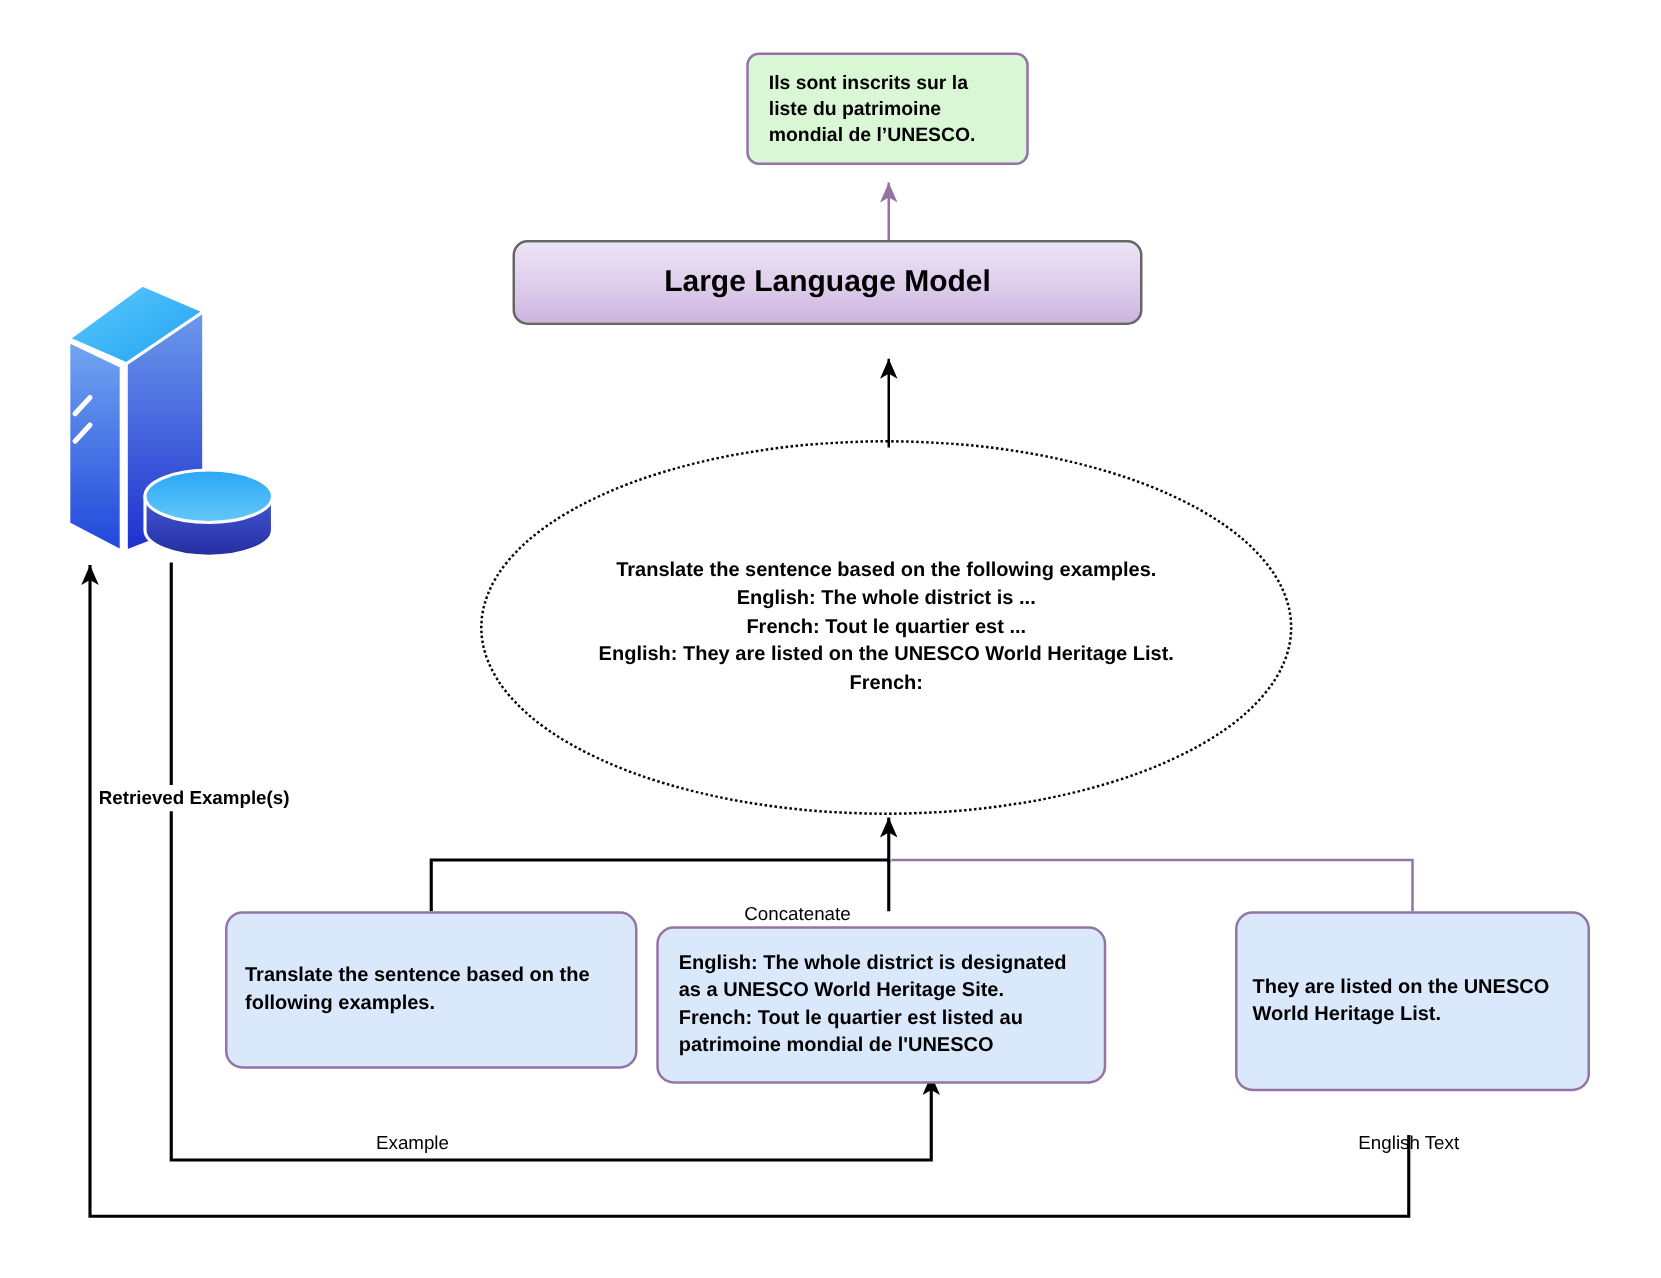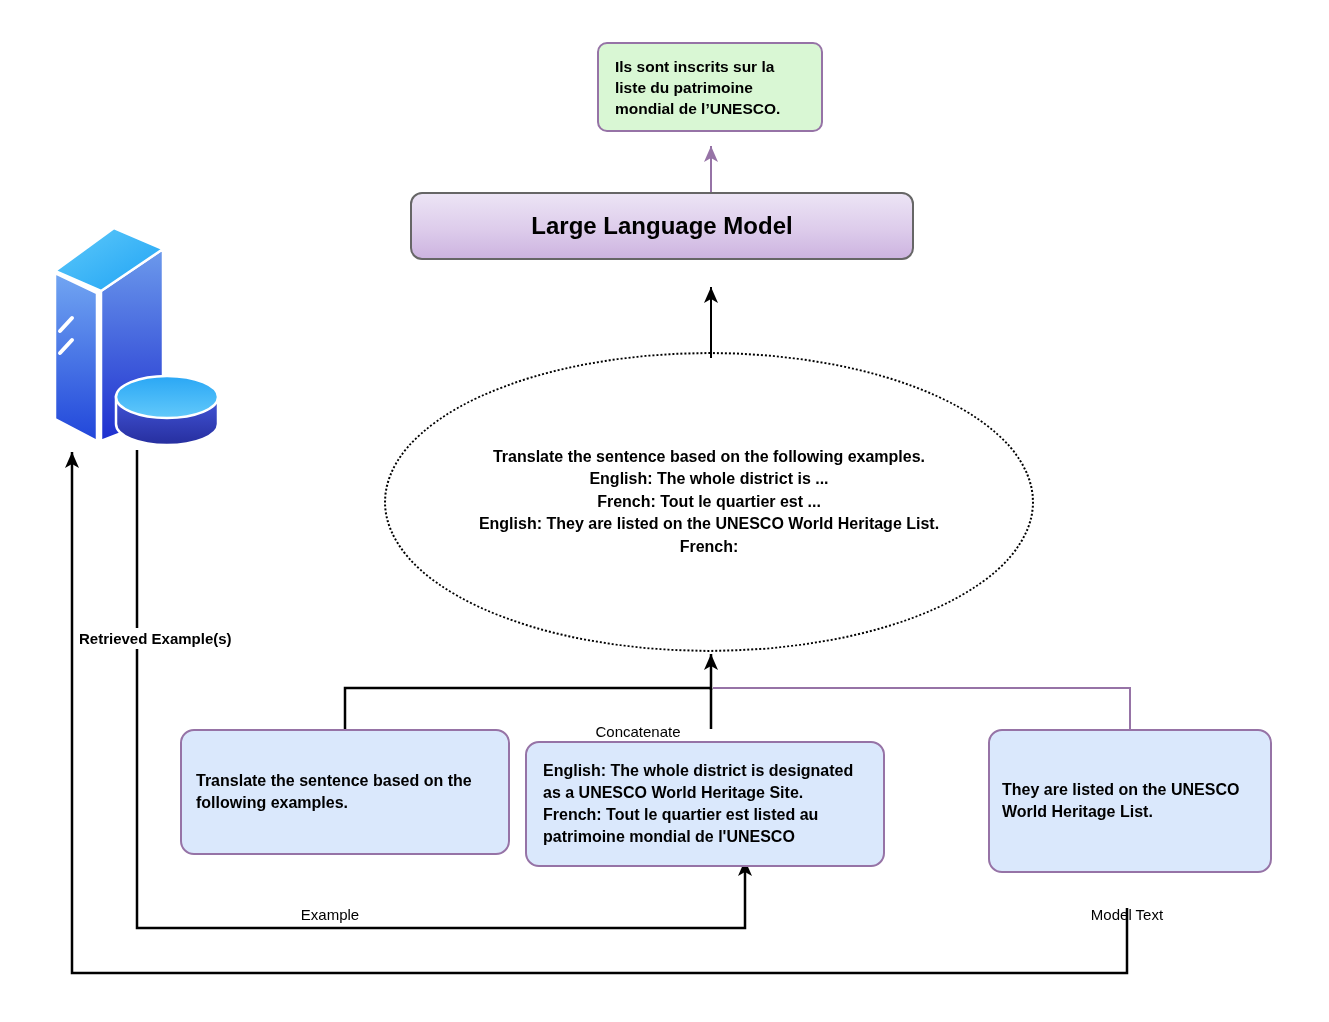--- a/index.html
+++ b/index.html
@@ -117,16 +117,16 @@
       <span class="inner">French: Tout le quartier est listed au patrimoine mondial de l'UNESCO</span>
     </div>
   </div>
 
   <div class="node input-box source-box">
     <span>They are listed on the UNESCO World Heritage List.</span>
   </div>
 
   <div class="lbl lbl-concat">Concatenate</div>
   <div class="lbl lbl-prompt">Example</div>
-  <div class="lbl lbl-source">Model Text</div>
+  <div class="lbl lbl-source">English Text</div>
   <div class="lbl lbl-retrieved">Retrieved Example(s)</div>
 
 </div>
 
 </body></html>

